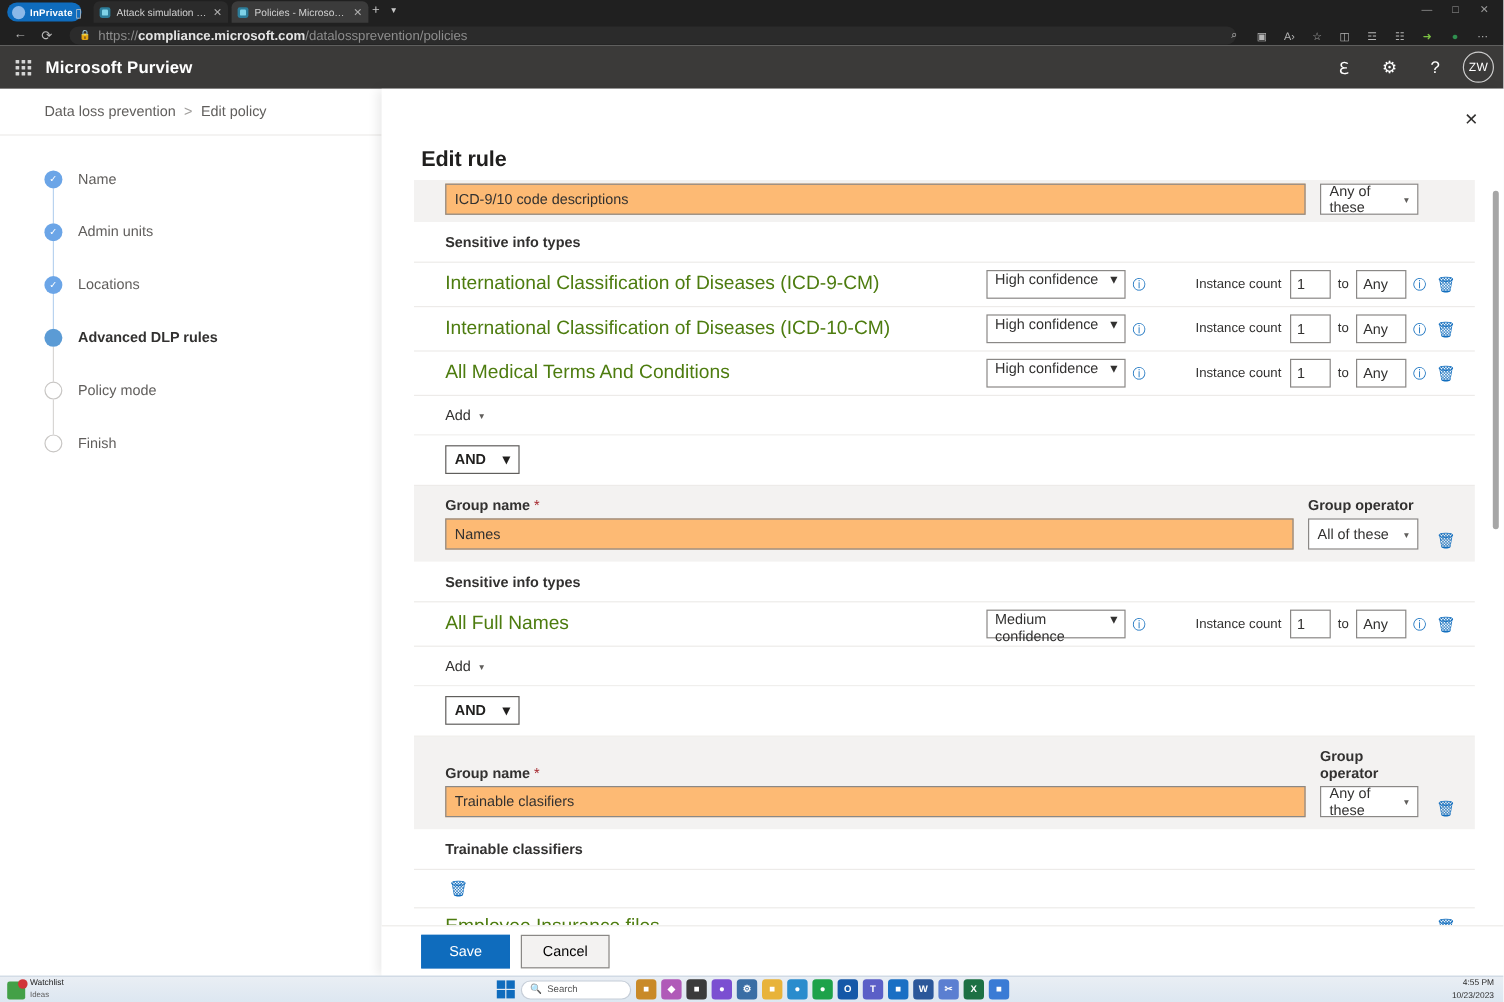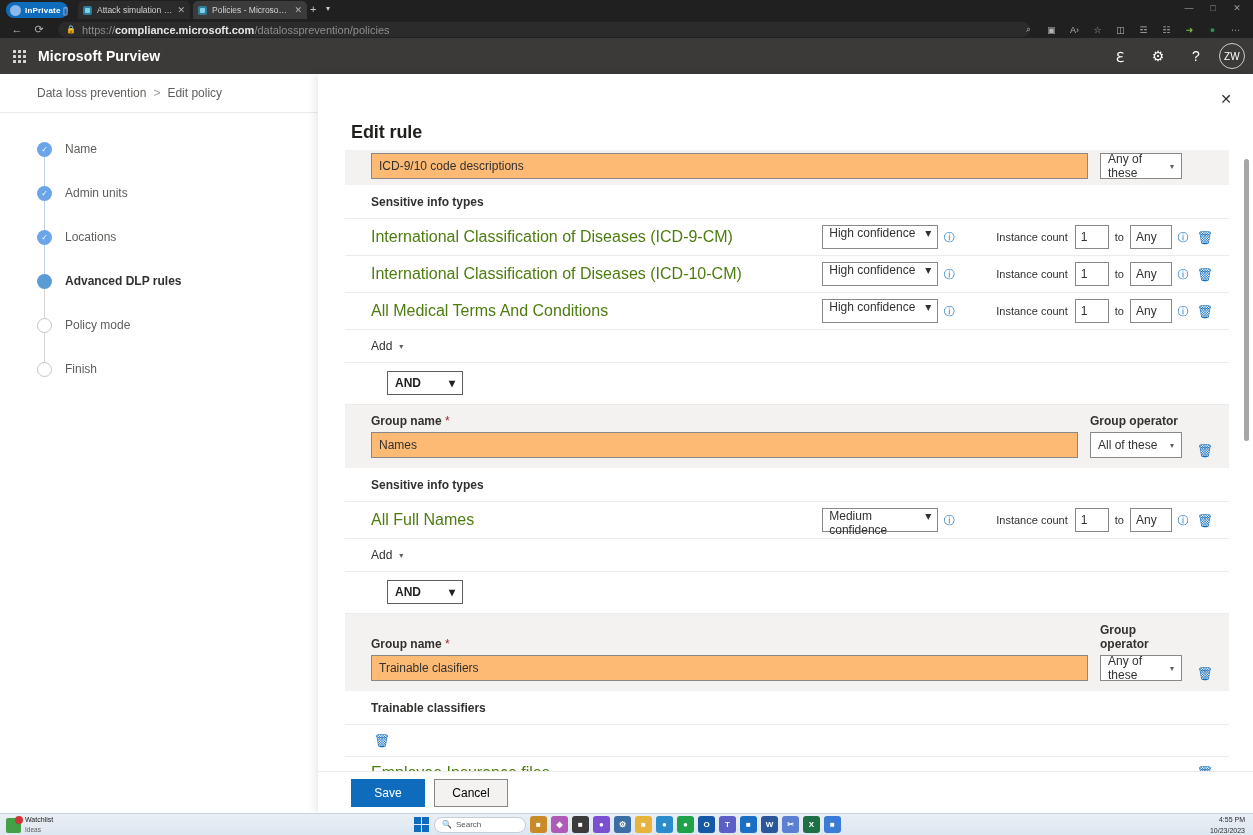--- a/index.html
+++ b/index.html
@@ -127,23 +127,23 @@
               display:flex; justify-content:space-between; padding:0 6px; }
   .info-icon { width:22px; color:#0f6cbd; font-size:11px; display:flex; align-items:center; justify-content:center; }
   .ic-label { font-size:11px; color:#323130; margin-left:36px; margin-right:7px; white-space:nowrap; }
   .num-input { width:34px; height:24px; border:1px solid #8a8886; background:#fff; font-size:12px;
                color:#323130; padding:0 5px; line-height:22px; }
   .to-word { font-size:11px; color:#323130; margin:0 6px; }
   .add-row { padding:9px 13px 9px 26px; border-bottom:1px solid #edebe9; }
   .add-link { font-size:12px; color:#323130; display:inline-flex; align-items:center; gap:7px; }
   .add-link .chev { font-size:8px; color:#605e5c; }
   .op-row { padding:8px 13px 9px 26px; border-bottom:1px solid #edebe9; background:#fff; }
-  .op-sel { width:76px; height:24px; border:1px solid #605e5c; background:#fff; font-size:12px;
+  .op-sel { width:62px; height:24px; border:1px solid #605e5c; background:#fff; font-size:12px;
             font-weight:bold; color:#201f1e; display:flex; align-items:center;
-            justify-content:space-between; padding:0 7px;margin-left:16px; }
+            justify-content:space-between; padding:0 7px; }
 
   #scrollbar-track { position:absolute; right:4px; top:80px; width:7px; height:610px; }
   #scrollbar-thumb { position:absolute; right:0; top:5px; width:5px; height:282px; background:#a6a6a6; border-radius:3px; }
 
   #dialog-footer { position:absolute; left:0; bottom:0; width:935px; height:42px; background:#fff;
                    border-top:1px solid #edebe9; display:flex; align-items:center; padding-left:33px; gap:9px; }
   .btn { height:28px; min-width:74px; font-size:12px; display:flex; align-items:center;
          justify-content:center; padding:0 14px; }
   .btn-primary { background:#0f6cbd; color:#fff; border:1px solid #0f6cbd; }
   .btn-default { background:#f3f2f1; color:#000000; border:1px solid #8a8886; }

